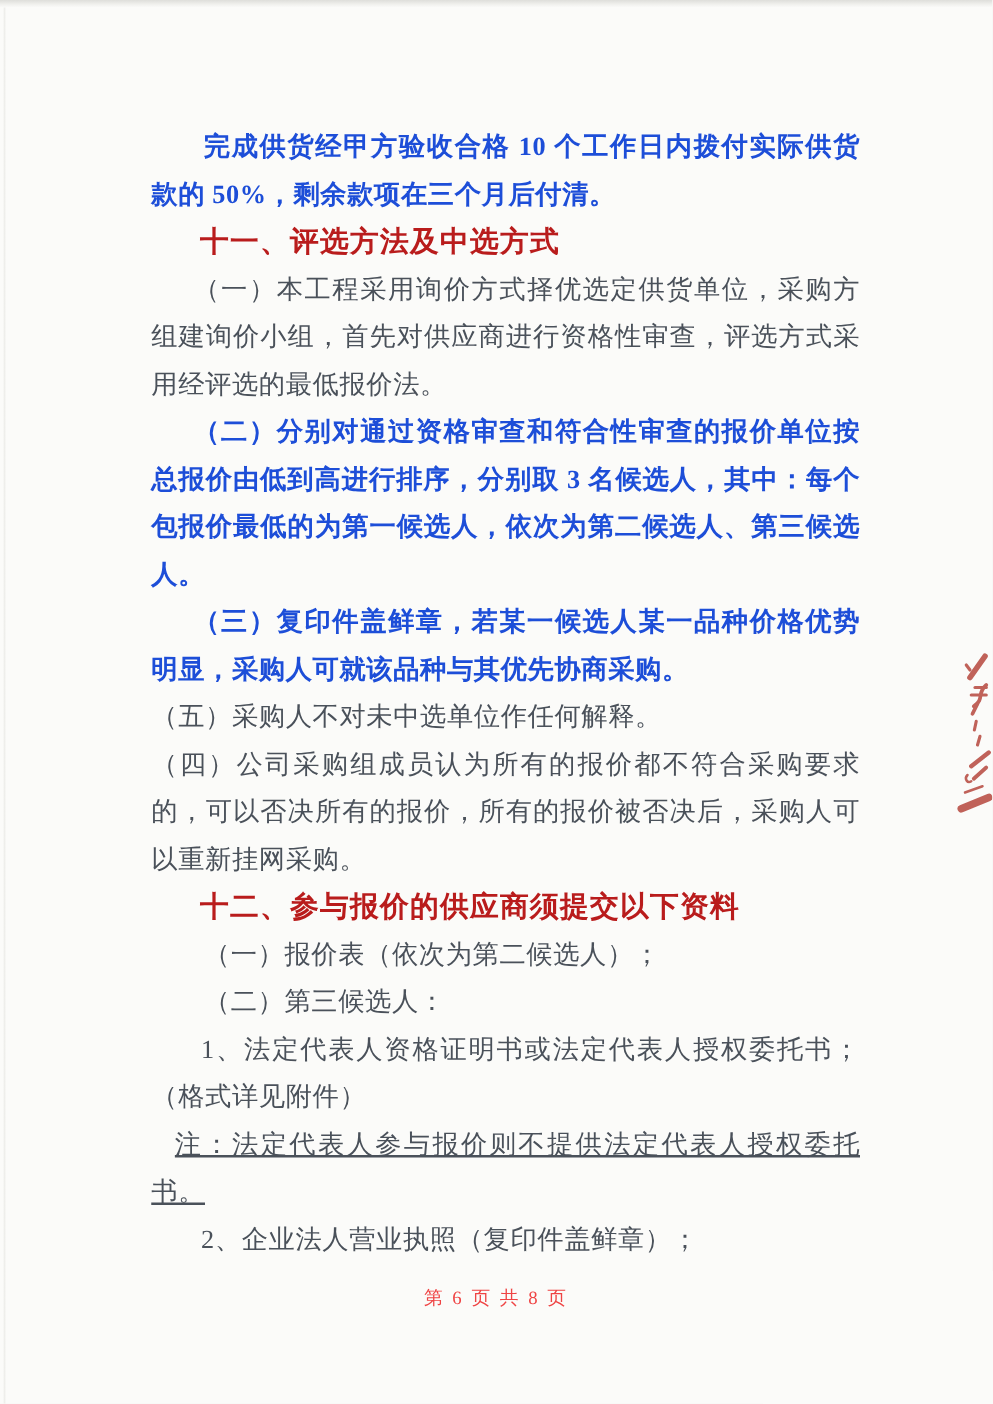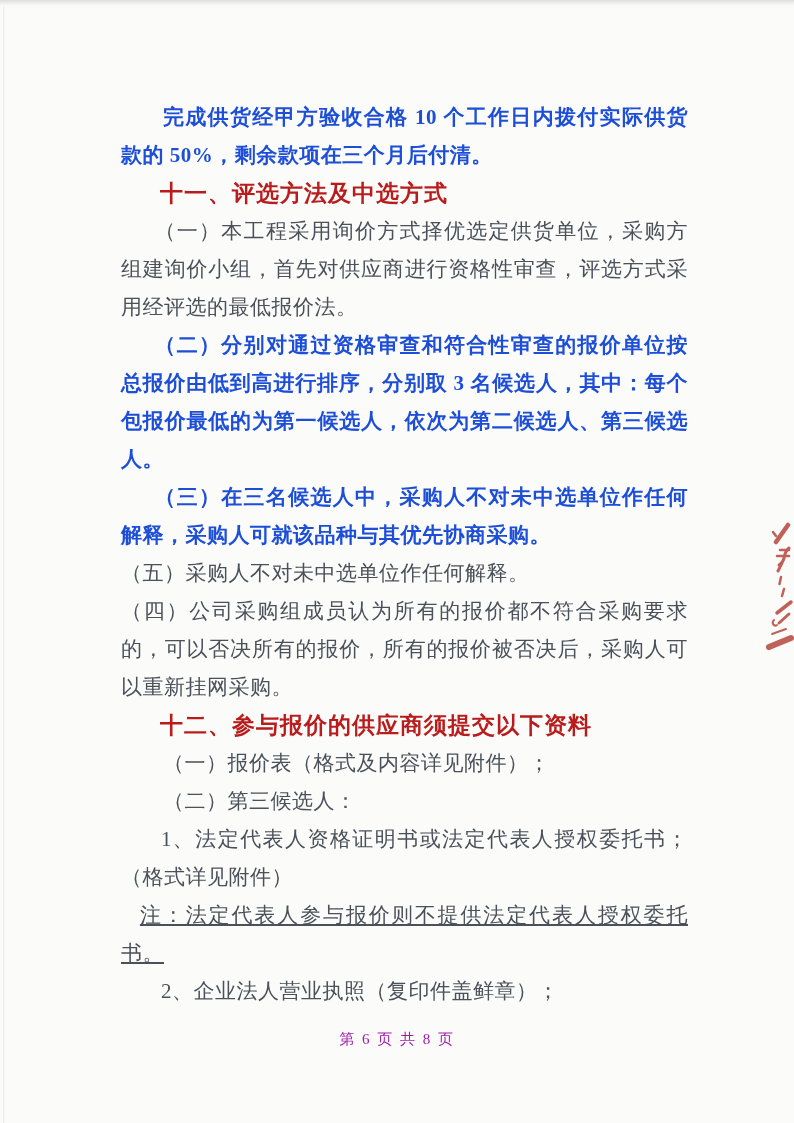--- a/index.html
+++ b/index.html
@@ -37,45 +37,45 @@
     text-indent: 1.7em;
   }
   .ind-2  { text-indent: 2em; }
   .ind-16 { text-indent: 1.6em; }
   .ind-0  { text-indent: 0; }
   .ind-19 { text-indent: 1.9em; }
   .ind-09 { text-indent: 0.9em; text-decoration: underline; }
   .footer {
     position: absolute; top: 1029px; left: 0; width: 100%;
     text-align: center; font-size: 15px; line-height: 20px;
-    color: #a21caf; letter-spacing: 2px;
+    color: #ef4444; letter-spacing: 2px;
   }
   .stamp {
     position: absolute; left: 764px; top: 516px;
     width: 30px; height: 142px; opacity: 0.85;
   }
 </style>
 </head>
 <body>
 
 <div class="page">
 
   <div class="scan-top"></div>
   <div class="scan-left"></div>
 
   <main class="content">
     <p class="b ind-2">完成供货经甲方验收合格 10 个工作日内拨付实际供货款的 50%，剩余款项在三个月后付清。</p>
     <h2 class="heading">十一、评选方法及中选方式</h2>
     <p class="ind-16">（一）本工程采用询价方式择优选定供货单位，采购方组建询价小组，首先对供应商进行资格性审查，评选方式采用经评选的最低报价法。</p>
     <p class="b ind-16">（二）分别对通过资格审查和符合性审查的报价单位按总报价由低到高进行排序，分别取 3 名候选人，其中：每个包报价最低的为第一候选人，依次为第二候选人、第三候选人。</p>
-    <p class="b ind-16">（三）在三名候选人中，采购人不对未中选单位作任何解释，采购人可就该品种与其优先协商采购。</p>
+    <p class="b ind-16">（三）复印件盖鲜章，若某一候选人某一品种价格优势明显，采购人可就该品种与其优先协商采购。</p>
     <p class="ind-0">（五）采购人不对未中选单位作任何解释。</p>
     <p class="ind-0">（四）公司采购组成员认为所有的报价都不符合采购要求的，可以否决所有的报价，所有的报价被否决后，采购人可以重新挂网采购。</p>
     <h2 class="heading">十二、参与报价的供应商须提交以下资料</h2>
-    <p class="ind-2">（一）报价表（格式及内容详见附件）；</p>
+    <p class="ind-2">（一）报价表（依次为第二候选人）；</p>
     <p class="ind-2">（二）第三候选人：</p>
     <p class="ind-19">1、法定代表人资格证明书或法定代表人授权委托书；（格式详见附件）</p>
     <p class="ind-09">注：法定代表人参与报价则不提供法定代表人授权委托书。</p>
     <p class="ind-19">2、企业法人营业执照（复印件盖鲜章）；</p>
   </main>
 
   <div class="footer">第 6 页 共 8 页</div>
 
   <svg class="stamp" viewBox="0 0 30 140" xmlns="http://www.w3.org/2000/svg" fill="none" stroke="#b5473e" stroke-linecap="round">
     <path d="M24 8 L12 25" stroke-width="4.5"></path>

